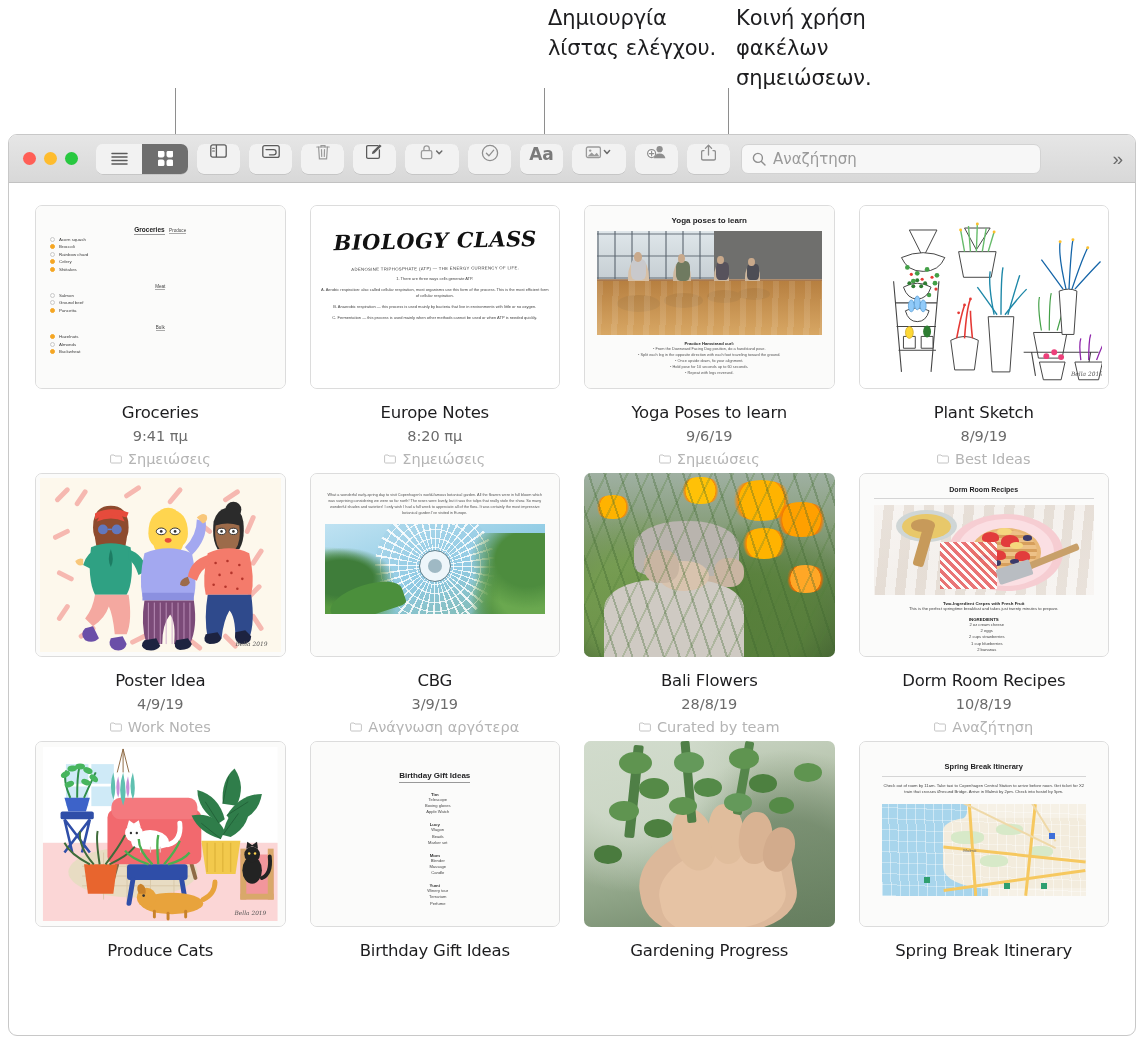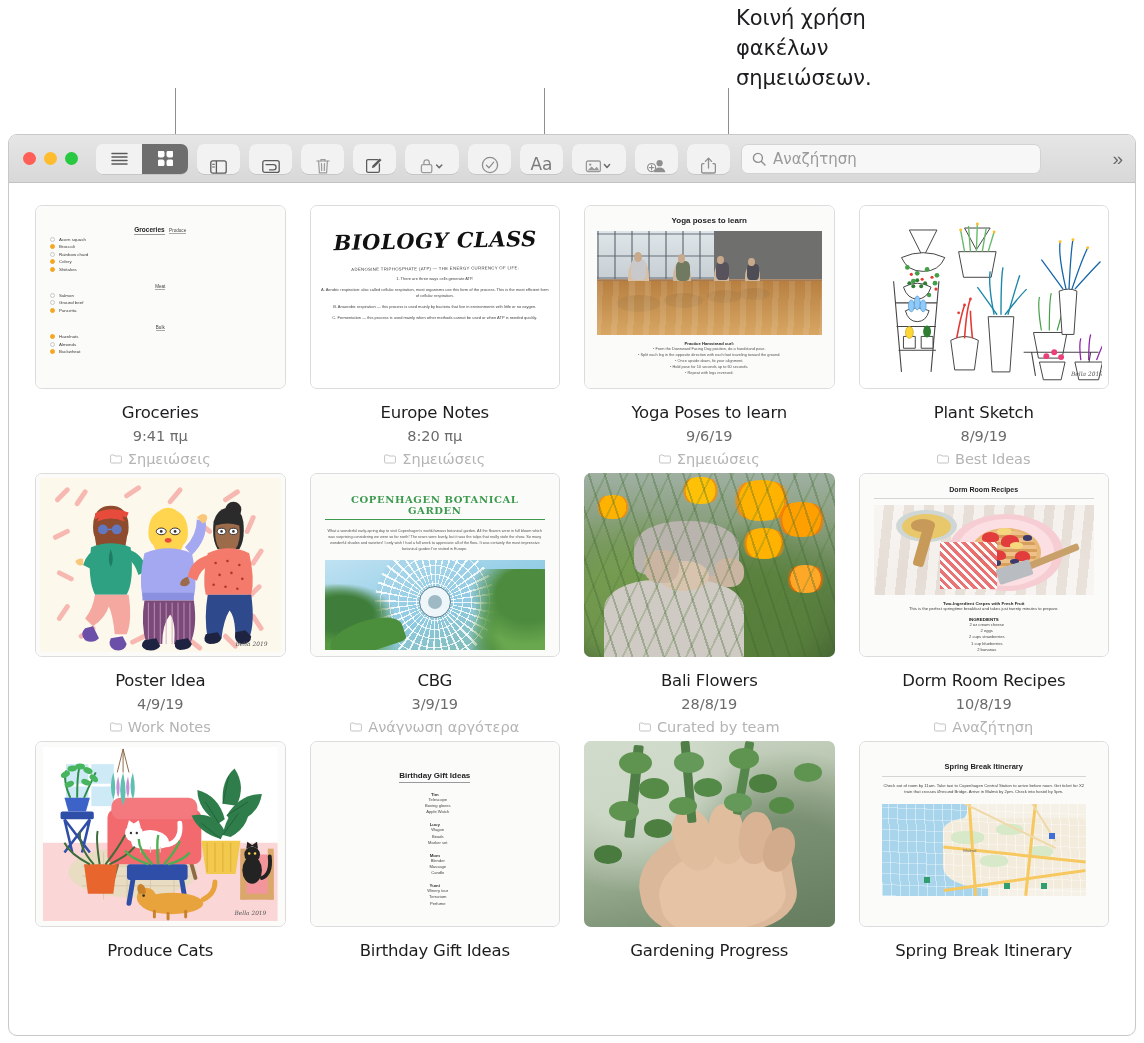--- a/index.html
+++ b/index.html
@@ -99,28 +99,29 @@
     justify-content: center;
     background: #f2f2f2;
   }
   .tbtn.wide { width: 46px; }
   .tbtn.sel { background: #6e6e6e; }
   .tbtn.sel svg { stroke: #ffffff; fill: #ffffff; }
   .tbtn svg { display: block; }
 
   .single {
     display: flex;
-    align-items: flex-end;
+    align-items: flex-start;
     justify-content: center;
     height: 30px;
     width: 43px;
     background: #f2f2f2;
     border-radius: 7px;
     box-shadow: 0 0.5px 0.5px rgba(0,0,0,.18);
     margin-right: 9px;
+    font-weight: bold;
   }
   .single.w2 { width: 54px; }
 
   .search {
     flex: 1;
     height: 30px;
     max-width: 300px;
     background: #f7f7f7;
     border: 1px solid #d3d3d3;
     border-radius: 7px;
@@ -243,20 +244,21 @@
     display: inline-block;
   }
 
   .cap-title { font-size: 9px; font-weight: bold; color: #1d1d1f; }
   .map-label { position:absolute; font-size: 4.4px; color:#6b6b6b; }
 </style>
 </head>
 <body>
 
 <div class="callouts">
+  <div class="callout callout-2">Δημιουργία λίστας ελέγχου.</div>
   <div class="callout callout-3">Κοινή χρήση φακέλων σημειώσεων.</div>
   <div class="leader leader-1"></div>
   <div class="leader leader-2"></div>
   <div class="leader leader-3"></div>
 </div>
 
 <div class="window">
 
   <div class="toolbar">
 
@@ -760,21 +762,20 @@
         <svg width="12" height="10" viewBox="0 0 12 10">
             <path d="M0.6 2 a1 1 0 0 1 1 -1 H4 l1 1 h5.4 a1 1 0 0 1 1 1 v5 a1 1 0 0 1 -1 1 H1.6 a1 1 0 0 1 -1 -1 Z" fill="none" stroke="#c4c4c4" stroke-width="1"></path>
           </svg>
         <span>Work Notes</span>
       </div>
     </div>
 
     <div class="note">
       <div class="thumb">
         <div class="pg" style="padding:10px 14px;text-align:center;">
-          <div class="g-title">COPENHAGEN BOTANICAL GARDEN</div>
           <div style="font-size:3.8px;color:#555;line-height:1.6;margin-top:8px;text-align:center;">What a wonderful early-spring day to visit Copenhagen's world-famous botanical garden. All the flowers were in full bloom which was surprising considering we were so far north! The roses were lovely, but it was the tulips that really stole the show. So many wonderful shades and varieties! I only wish I had a full week to appreciate all of the flora. It was certainly the most impressive botanical garden I've visited in Europe.</div>
           <div class="photo" style="height:90px;margin-top:8px;background:linear-gradient(160deg,#bfe2f2 0%,#8fcbe4 55%,#6fae8b 100%);">
             <div style="position:absolute;left:50%;top:46%;transform:translate(-50%,-50%);width:120px;height:120px;border-radius:50%;
               background:repeating-conic-gradient(from 0deg, rgba(255,255,255,.85) 0deg 2.2deg, rgba(150,200,225,.25) 2.2deg 9deg);"></div>
             <div style="position:absolute;left:50%;top:46%;transform:translate(-50%,-50%);width:120px;height:120px;border-radius:50%;
               background:repeating-radial-gradient(circle, rgba(255,255,255,.8) 0 1px, transparent 1px 9px);"></div>
             <div style="position:absolute;left:50%;top:46%;transform:translate(-50%,-50%);width:30px;height:30px;border-radius:50%;background:#eef6fa;border:1.6px solid #5f7f8c;"></div>
             <div style="position:absolute;left:50%;top:46%;transform:translate(-50%,-50%);width:14px;height:14px;border-radius:50%;background:#9fb9c4;"></div>
             <div style="position:absolute;left:-4%;top:20%;width:40%;height:80%;background:radial-gradient(ellipse at 30% 50%, #3f7d3a 0 35%, transparent 60%),radial-gradient(ellipse at 10% 80%, #57993f 0 40%, transparent 65%);"></div>
             <div style="position:absolute;right:-6%;top:10%;width:46%;height:96%;background:radial-gradient(ellipse at 70% 30%, #4d8c3e 0 32%, transparent 58%),radial-gradient(ellipse at 90% 70%, #6aa84f 0 38%, transparent 62%),radial-gradient(ellipse at 60% 85%, #3f7d3a 0 30%, transparent 55%);"></div>

